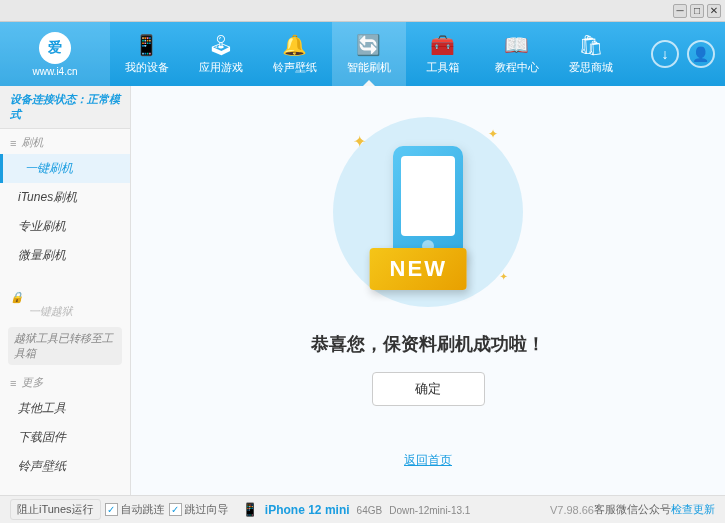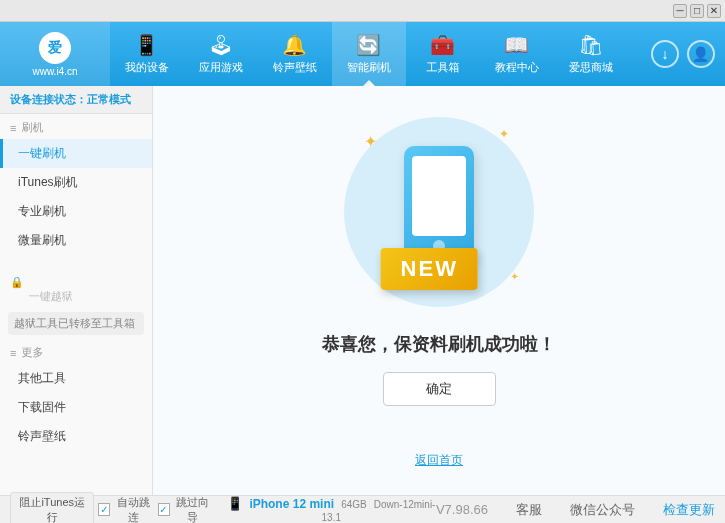--- a/index.html
+++ b/index.html
@@ -94,25 +94,26 @@
 
     
     .main-area {
       display: flex;
       height: calc(523px - 22px - 64px - 28px);
       background: #f5f5f5;
     }
 
     
     .sidebar {
-      width: 153px;
+      width: 131px;
       background: #f9f9f9;
       border-right: 1px solid #e0e0e0;
       overflow-y: auto;
       flex-shrink: 0;
+      font-style: italic;
     }
     .status-bar-top {
       padding: 6px 10px;
       font-size: 11px;
       color: #666;
       background: #f0f0f0;
       border-bottom: 1px solid #e0e0e0;
     }
     .status-bar-top span { color: #1a9de0; font-weight: bold; }
 
@@ -126,21 +127,21 @@
       padding: 6px 10px 6px 18px;
       cursor: pointer;
       font-size: 12px;
       color: #444;
       display: flex; align-items: center;
     }
     .sidebar-item.active {
       background: #e6f3fc;
       color: #1a9de0;
       border-left: 3px solid #1a9de0;
-      padding-left: 15px;
+      padding-left: 22px;
     }
 
     .sidebar-info-box {
       margin: 4px 8px;
       background: #eee;
       border-radius: 4px;
       padding: 4px 6px;
       font-size: 11px;
       color: #888;
     }
@@ -268,22 +269,22 @@
       width: 13px; height: 13px; border: 1px solid #aaa; background: #fff;
       display: flex; align-items: center; justify-content: center;
       font-size: 10px; color: #1a9de0;
     }
 
     .device-info { margin-left: 10px; }
     .device-name { color: #1a9de0; font-weight: bold; font-size: 12px; }
     .device-sub { color: #888; font-size: 10px; }
 
     .bottom-right {
-      display: flex; align-items: center; gap: 28px;
-      font-size: 13px; color: #666;
+      display: flex; align-items: center; gap: 0;
+      font-size: 11px; color: #666;
     }
     .version-text { color: #999; }
 
     .stop-itunes {
       display: flex; align-items: center; gap: 3px;
       background: #f0f0f0; padding: 2px 6px;
       border: 1px solid #ddd; border-radius: 3px;
       cursor: pointer; font-size: 11px; color: #555;
     }
   </style>

